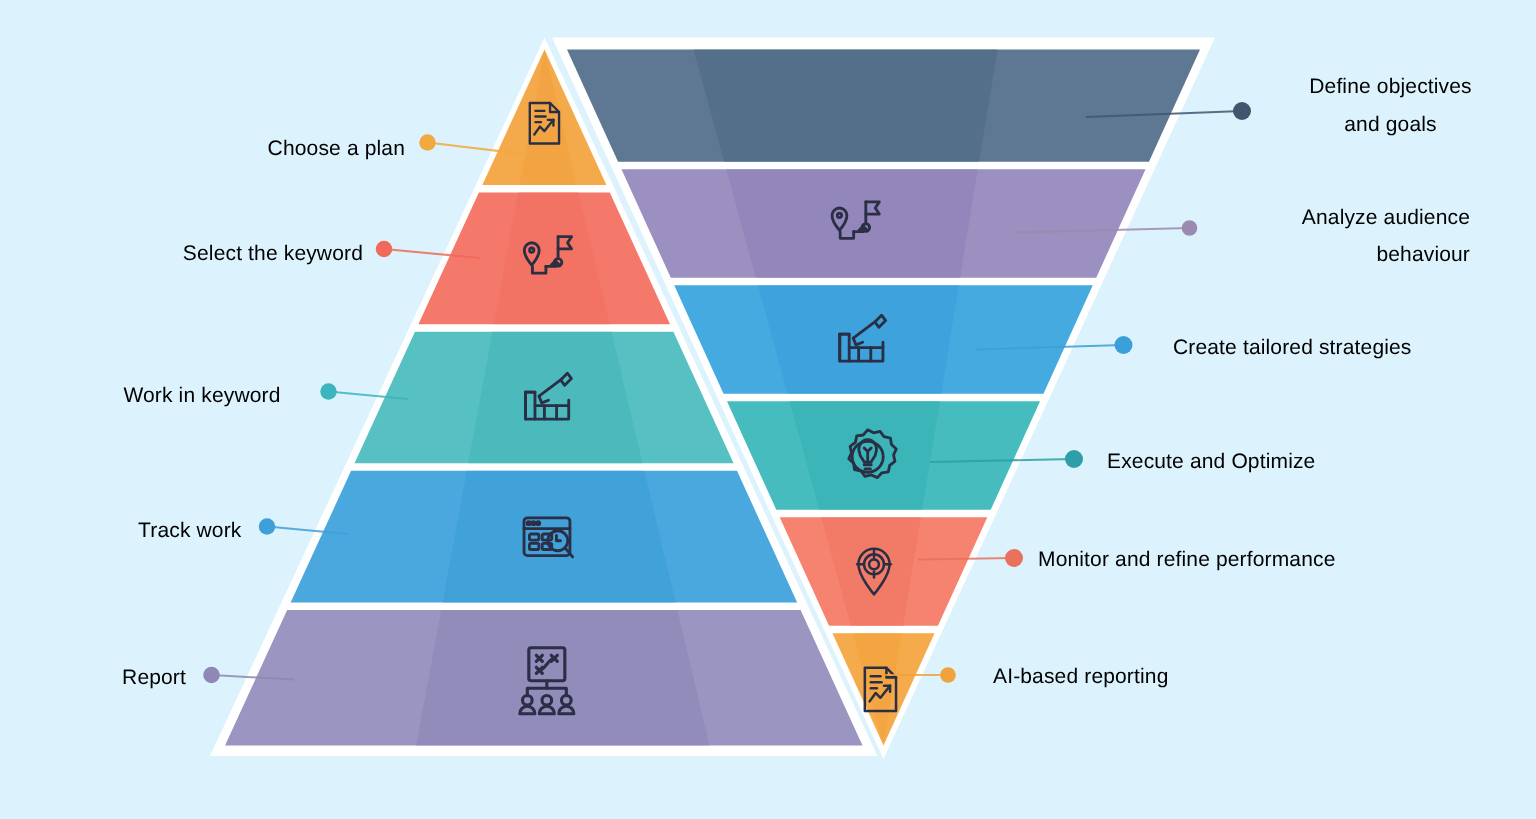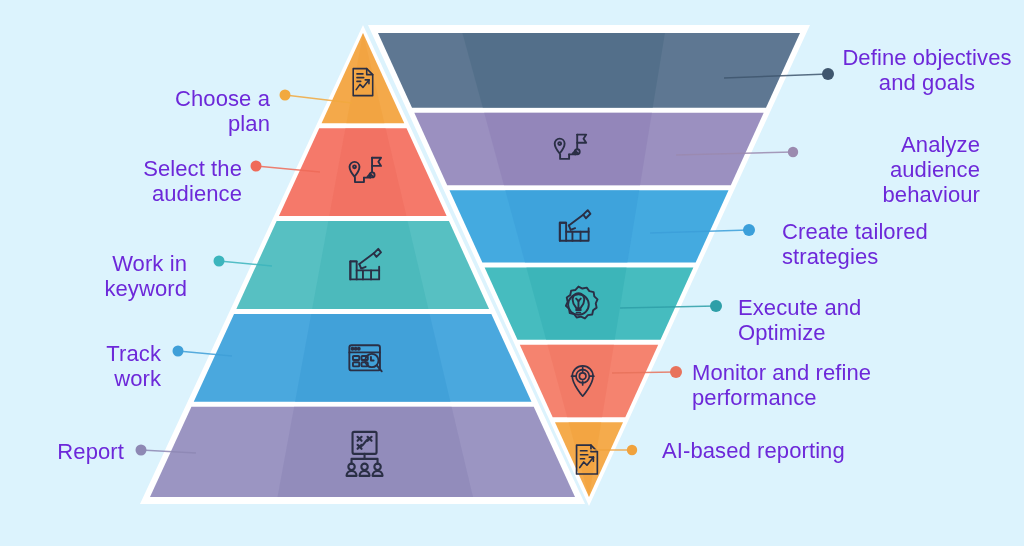--- a/index.html
+++ b/index.html
@@ -5,22 +5,22 @@
   html,body{margin:0;padding:0;}
   body{
     width:1024px;height:546px;overflow:hidden;
     background:#dcf3fd;
     font-family:"Liberation Sans", sans-serif;
     position:relative;
   }
   #stage{position:absolute;inset:0;width:1024px;height:546px;}
   .lbl{
     position:absolute;
-    color:#6d28d9;
-    font-size:22px;
+    color:#000000;
+    font-size:14px;
     line-height:25px;
     white-space:pre-line;
     letter-spacing:.1px;
   }
   .lbl.left{text-align:right;}
   .lbl.right{text-align:left;}
   svg{display:block;}
 </style>
 </head>
 <body>
@@ -220,17 +220,17 @@
     </svg>
 <div class="lbl right" style="left: 842px; top: 45px; width: 170px; text-align: center;">Define objectives
 and goals</div>
     <div class="lbl right" style="left: 812px; top: 132px; width: 168px; text-align: right;">Analyze audience
 behaviour</div>
     <div class="lbl right" style="left: 782px; top: 219px; width: 220px;">Create tailored strategies</div>
     <div class="lbl right" style="left: 738px; top: 295px; width: 214px;">Execute and Optimize</div>
     <div class="lbl right" style="left: 692px; top: 360px; width: 302px;">Monitor and refine performance</div>
     <div class="lbl right" style="left: 662px; top: 438px; width: 186px;">AI-based reporting</div>
     <div class="lbl left" style="left: 132px; top: 86px; width: 138px;">Choose a plan</div>
-    <div class="lbl left" style="left: 56px; top: 156px; width: 186px;">Select the audience</div>
+    <div class="lbl left" style="left: 56px; top: 156px; width: 186px;">Select the keyword</div>
     <div class="lbl left" style="left: 32px; top: 251px; width: 155px;">Work in keyword</div>
     <div class="lbl left" style="left: 58px; top: 341px; width: 103px;">Track work</div>
     <div class="lbl left" style="left: 56px; top: 439px; width: 68px;">Report</div>
   </div>
 
 </body></html>

